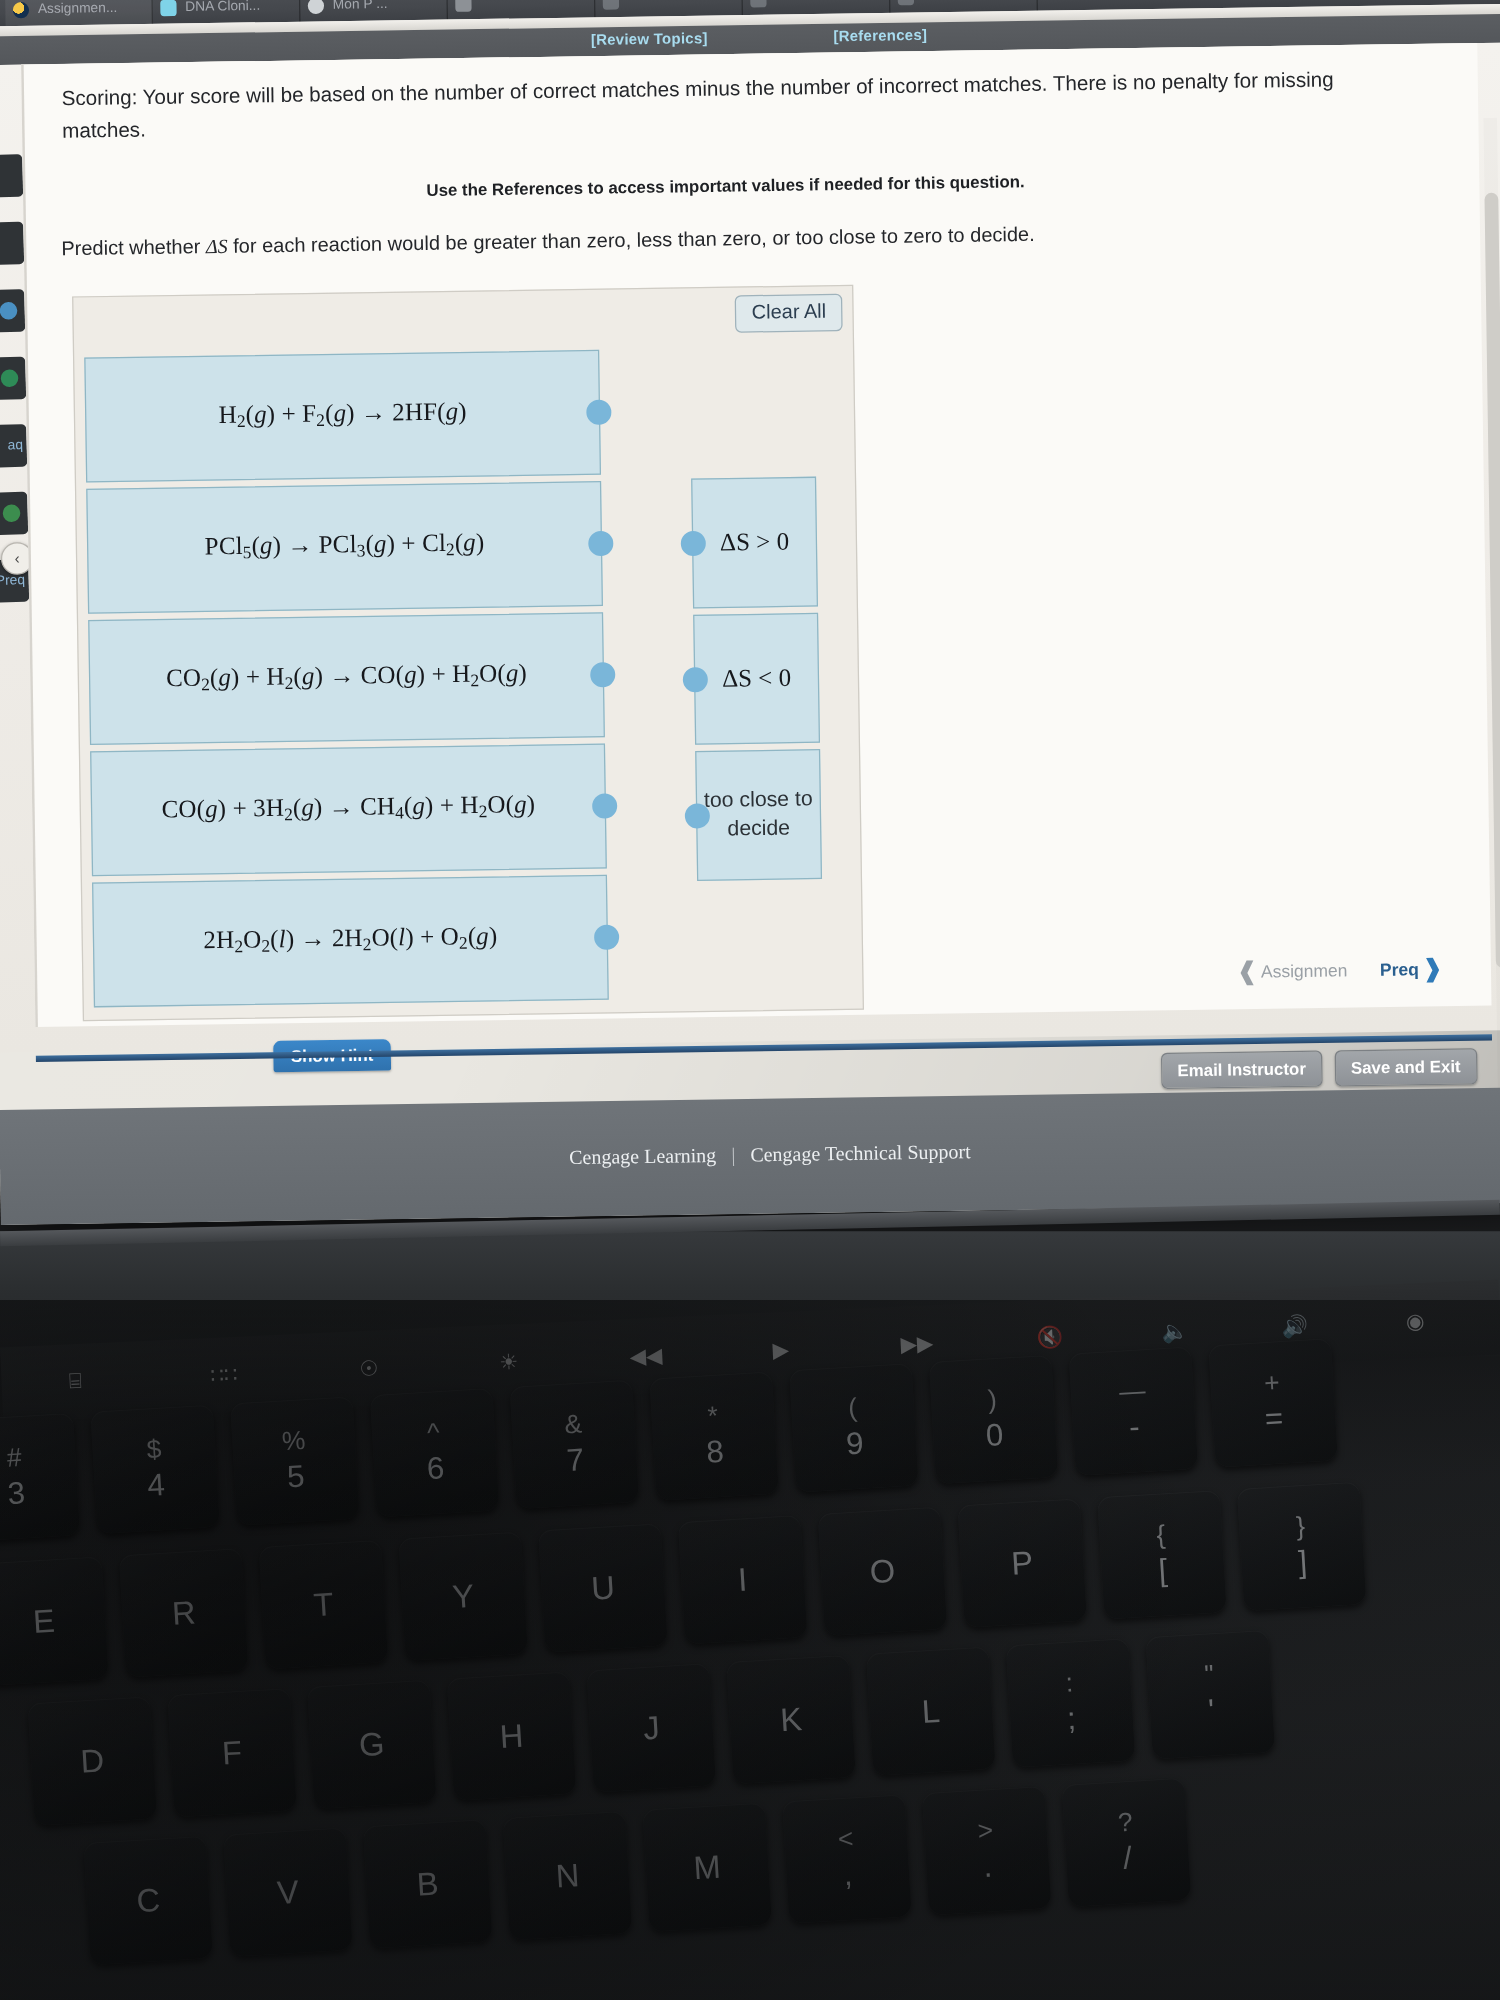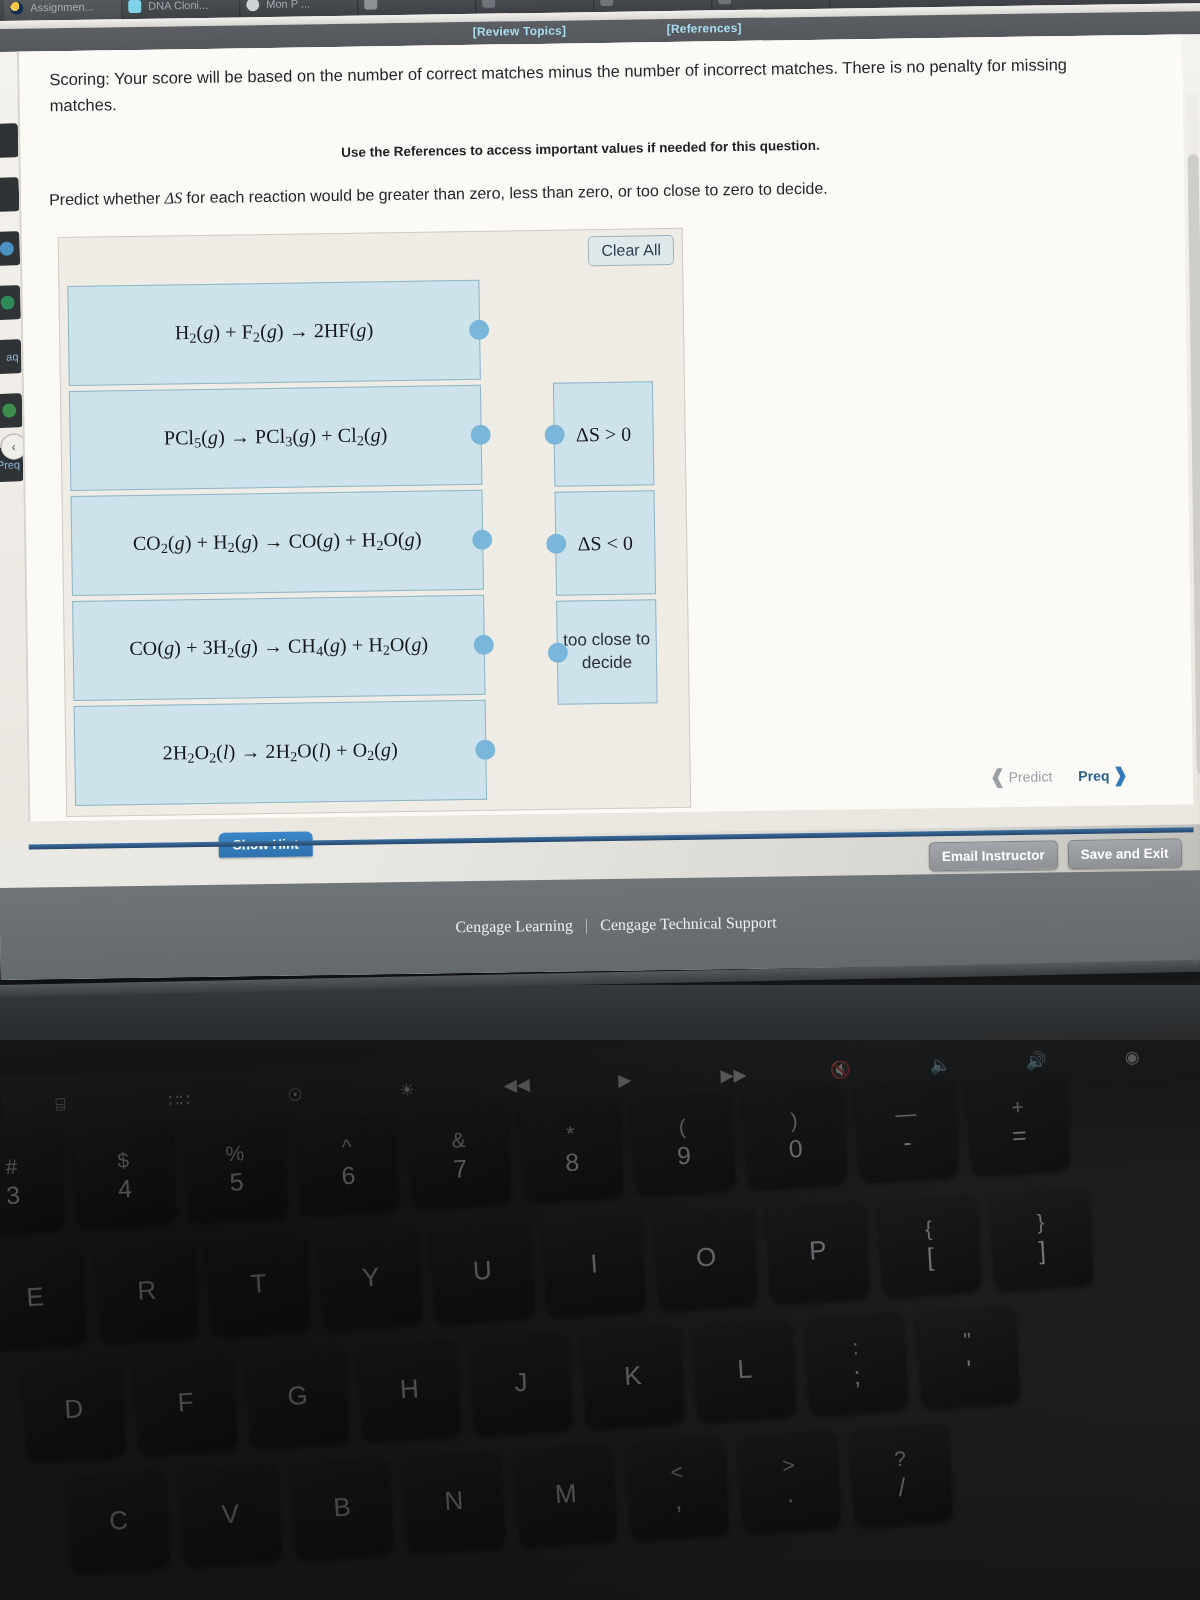--- a/index.html
+++ b/index.html
@@ -462,21 +462,21 @@
             </div>
 
           </div>
         </div>
 
         <div class="show-hint">Show Hint</div>
 
         <div class="pager">
           <div class="pg-btn pg-prev">
             <span class="chev">❰</span>
-            <span>Predict</span>
+            <span>Assignmen</span>
           </div>
           <div class="pg-btn pg-next">
             <span>Preq</span>
             <span class="chev">❱</span>
           </div>
         </div>
       </div>
 
       <div class="blue-rule"></div>
 

